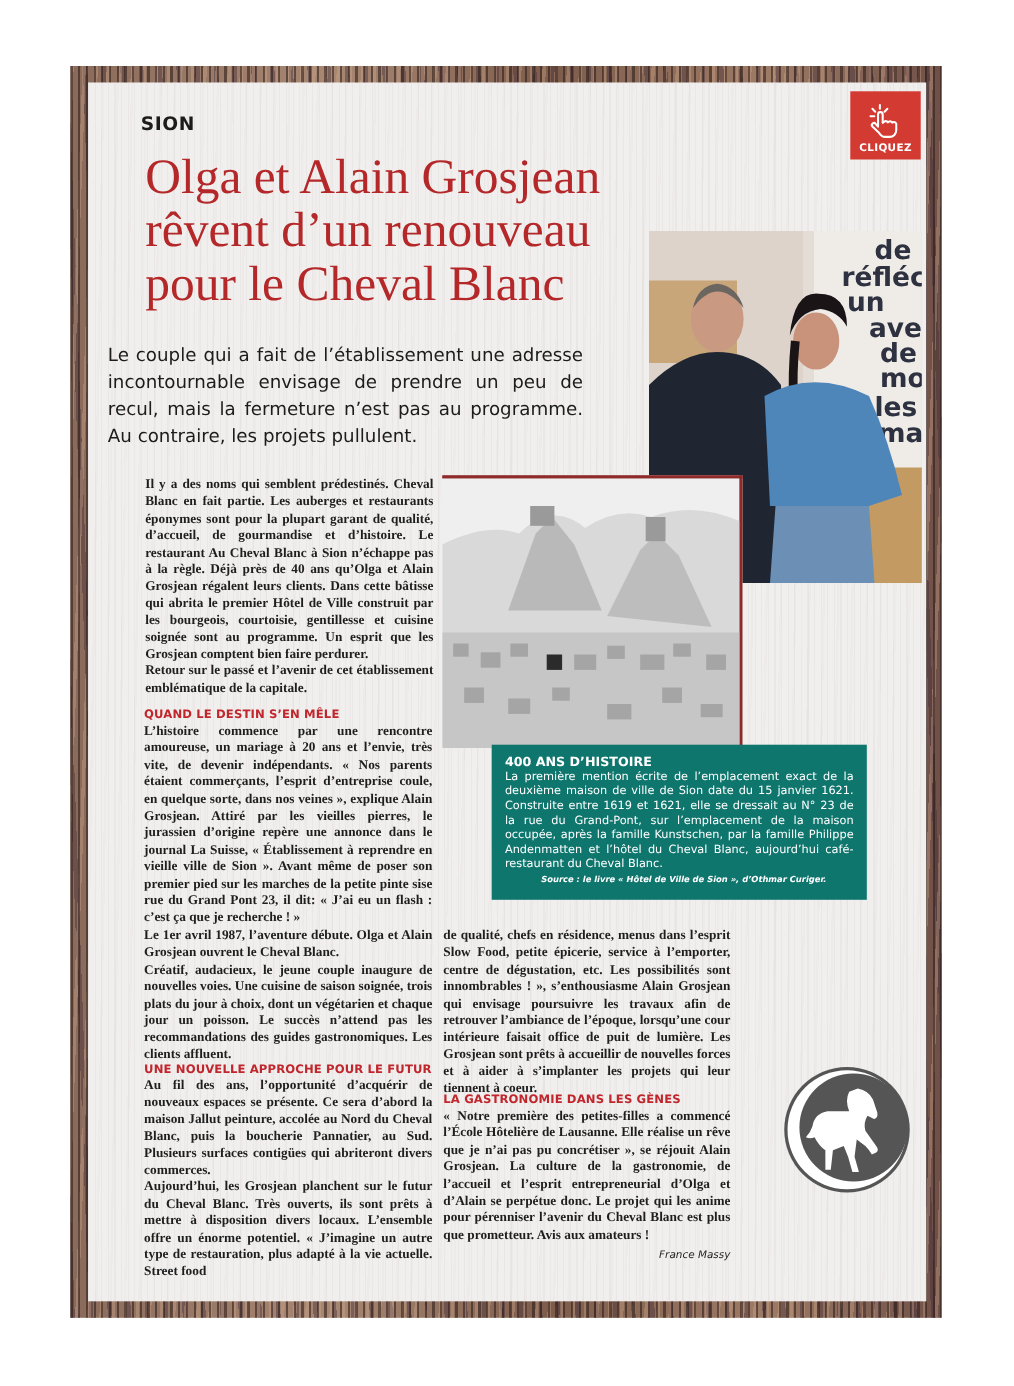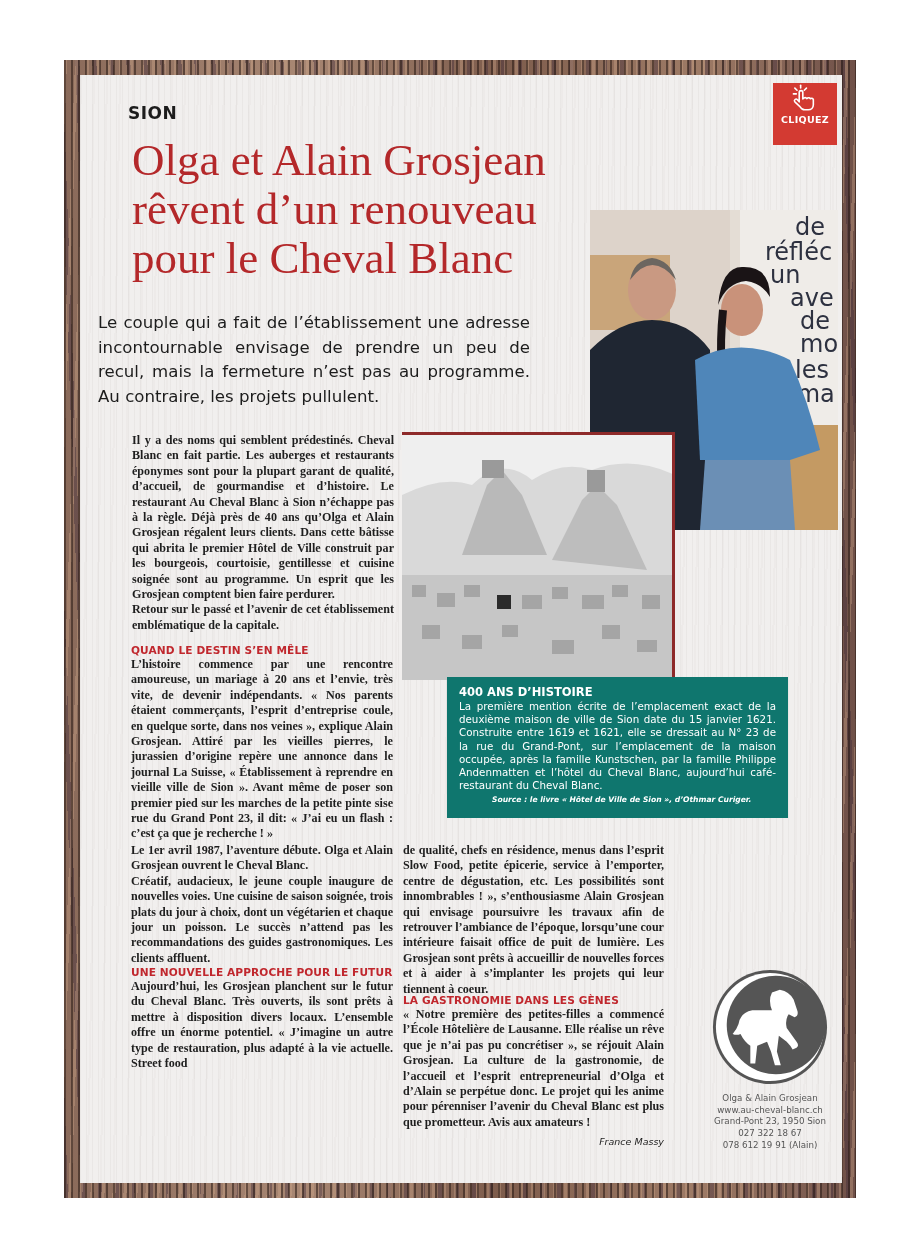--- a/index.html
+++ b/index.html
@@ -30,29 +30,30 @@
     position: absolute; left: 132px; top: 136px; width: 480px;
     font-family: "Liberation Serif", serif; font-size: 45px; line-height: 49px; color: #b4282a; font-weight: normal;
   }
   .lead {
     position: absolute; left: 98px; top: 311px; width: 432px;
     font-family: "DejaVu Sans", sans-serif; font-size: 16.6px; line-height: 24.5px; color: #1c1c1c; text-align: justify;
   }
 
   .cliquez {
     position: absolute; left: 773px; top: 83px; width: 64px; height: 62px; background: #d33a32;
-    display: flex; flex-direction: column; align-items: center; justify-content: flex-end; padding-bottom: 20px;
+    display: flex; flex-direction: column; align-items: center; justify-content: flex-end; padding-bottom: 5px;
     cursor: pointer;
   }
   .cliquez svg { width: 34px; height: 34px; margin-bottom: 2px; }
   .cliquez .label { font-family: "DejaVu Sans", sans-serif; font-weight: bold; font-size: 9.5px; color: #fff; letter-spacing: 0.3px; }
 
   .photo {
     position: absolute; left: 590px; top: 210px; width: 248px; height: 320px; overflow: hidden;
     background: linear-gradient(180deg, #e7e1da 0%, #d8cfc6 40%, #c9b59e 100%);
+    font-weight: bold;
   }
   .engraving {
     position: absolute; left: 402px; top: 432px; width: 273px; height: 248px; overflow: hidden;
     background: #ededed; border-right: 3px solid #8e2a2a; border-top: 3px solid #8e2a2a;
   }
 
   .body-col {
     position: absolute; font-family: "Liberation Serif", serif; font-size: 12.1px; line-height: 15.4px;
     color: #1e1e1e; text-align: justify; hyphens: auto; font-weight: bold;
   }
@@ -179,20 +180,21 @@
   <p>L’histoire commence par une rencontre amoureuse, un mariage à 20 ans et l’envie, très vite, de devenir indépendants. « Nos parents étaient commerçants, l’esprit d’entreprise coule, en quelque sorte, dans nos veines », explique Alain Grosjean. Attiré par les vieilles pierres, le jurassien d’origine repère une annonce dans le journal La Suisse, « Établissement à reprendre en vieille ville de Sion ». Avant même de poser son premier pied sur les marches de la petite pinte sise rue du Grand Pont 23, il dit: « J’ai eu un flash : c’est ça que je recherche ! »</p>
 </div>
 
 <div class="body-col col1c">
   <p>Le 1er avril 1987, l’aventure débute. Olga et Alain Grosjean ouvrent le Cheval Blanc.</p>
   <p>Créatif, audacieux, le jeune couple inaugure de nouvelles voies. Une cuisine de saison soignée, trois plats du jour à choix, dont un végétarien et chaque jour un poisson. Le succès n’attend pas les recommandations des guides gastronomiques. Les clients affluent.</p>
 </div>
 
 <div class="body-col col1d">
   <div class="subhead">UNE NOUVELLE APPROCHE POUR LE FUTUR</div>
+  <p>Au fil des ans, l’opportunité d’acquérir de nouveaux espaces se présente. Ce sera d’abord la maison Jallut peinture, accolée au Nord du Cheval Blanc, puis la boucherie Pannatier, au Sud. Plusieurs surfaces contigües qui abriteront divers commerces.</p>
   <p>Aujourd’hui, les Grosjean planchent sur le futur du Cheval Blanc. Très ouverts, ils sont prêts à mettre à disposition divers locaux. L’ensemble offre un énorme potentiel. « J’imagine un autre type de restauration, plus adapté à la vie actuelle. Street food</p>
 </div>
 
 <div class="body-col col2a">
   <p>de qualité, chefs en résidence, menus dans l’esprit Slow Food, petite épicerie, service à l’emporter, centre de dégustation, etc. Les possibilités sont innombrables ! », s’enthousiasme Alain Grosjean qui envisage poursuivre les travaux afin de retrouver l’ambiance de l’époque, lorsqu’une cour intérieure faisait office de puit de lumière. Les Grosjean sont prêts à accueillir de nouvelles forces et à aider à s’implanter les projets qui leur tiennent à coeur.</p>
 </div>
 
 <div class="body-col col2b">
   <div class="subhead">LA GASTRONOMIE DANS LES GÈNES</div>
   <p>« Notre première des petites-filles a commencé l’École Hôtelière de Lausanne. Elle réalise un rêve que je n’ai pas pu concrétiser », se réjouit Alain Grosjean. La culture de la gastronomie, de l’accueil et l’esprit entrepreneurial d’Olga et d’Alain se perpétue donc. Le projet qui les anime pour pérenniser l’avenir du Cheval Blanc est plus que prometteur. Avis aux amateurs !</p>
@@ -207,20 +209,13 @@
 
 <div class="logo-block">
   <svg viewBox="0 0 120 120">
     <circle cx="60" cy="60" r="58" fill="#555"></circle>
     <circle cx="60" cy="60" r="55" fill="#fff"></circle>
     <circle cx="66" cy="58" r="50" fill="#555"></circle>
     <g fill="#fff">
       <path d="M70 22 q10 2 14 10 l4 12 q1 5 -3 6 l-6 -3 q-4 6 -2 14 l10 14 q3 4 0 6 l-4 2 q-2 -4 -6 -8 l-8 -6 l-2 16 l4 14 h-6 l-4 -14 l-4 -10 l-10 4 l-2 18 h-5 l0 -18 q-6 -4 -10 -12 q-4 2 -8 0 q4 -4 6 -10 q2 -12 14 -14 l20 0 q-4 -10 0 -18 Z"></path>
     </g>
   </svg>
-  <div class="contact">
-    <div>Olga &amp; Alain Grosjean</div>
-    <div><a href="#">www.au-cheval-blanc.ch</a></div>
-    <div>Grand-Pont 23, 1950 Sion</div>
-    <div>027 322 18 67</div>
-    <div>078 612 19 91 (Alain)</div>
-  </div>
 </div>
 
 </body></html>

